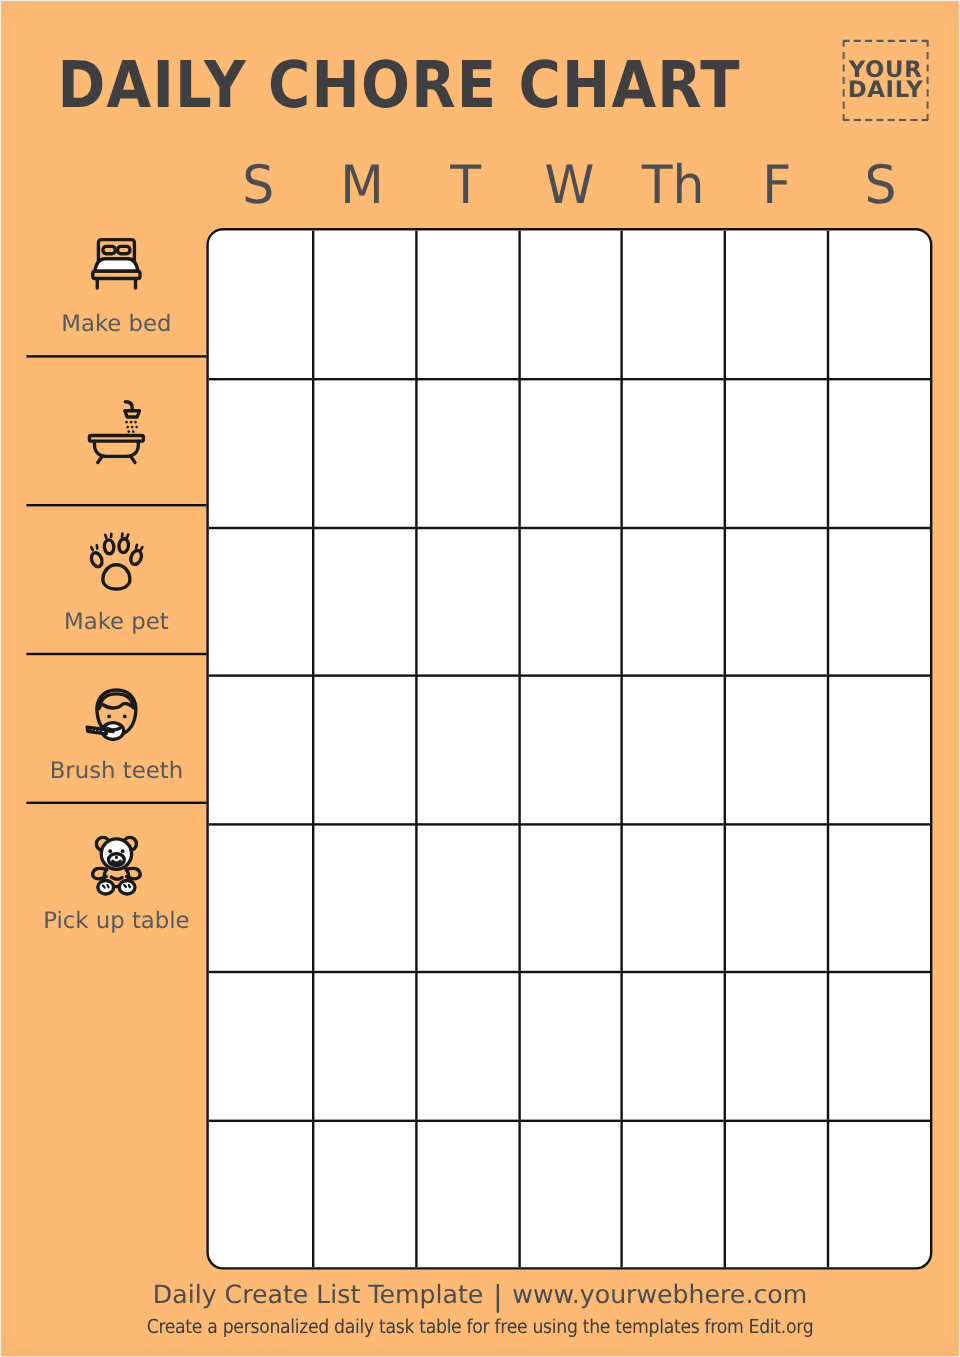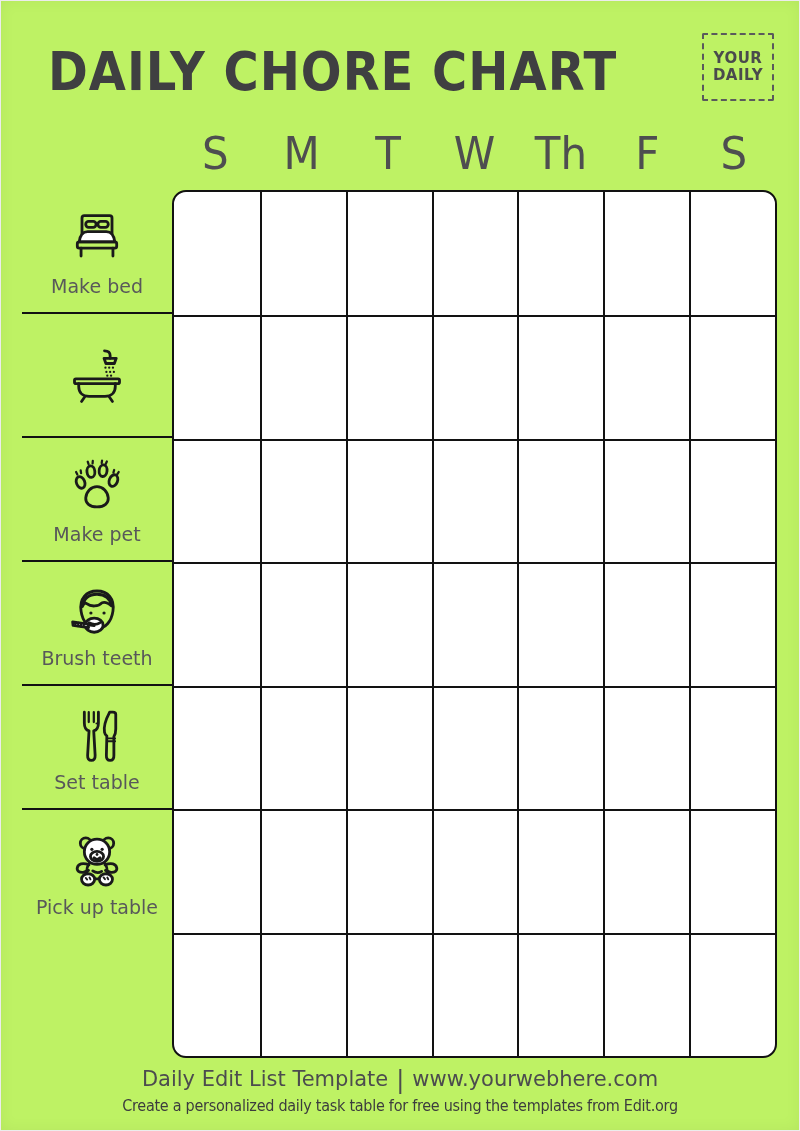--- a/index.html
+++ b/index.html
@@ -1,37 +1,37 @@
 <!DOCTYPE html>
 <html style="--c-title: #3f3f41; --c-days: #4e4e50; --c-labels: #58585a; --c-grid: #121212; --c-icon: #1a1a1a; --c-footer1: #4c4c4e; --c-footer2: #3c3c3e;"><head>
 <meta charset="utf-8">
 <style>
   html,body{margin:0;padding:0;background:#d8d8d8;}
   .page{
     position:relative;
     width:800px;height:1131px;
     margin:0 auto;
-    background:#bef264;
+    background:#fdba74;
     box-shadow: inset 0 0 0 1px #ececec, inset 0 0 16px rgba(0,0,0,.06);
     font-family:"DejaVu Sans", sans-serif;
     overflow:hidden;
   }
   .title{
     position:absolute;left:48px;top:40px;
     font-size:48px;font-weight:bold;
     letter-spacing:1px;
     color:var(--c-title,#3f3f41);
     transform:scaleY(1.12);transform-origin:left top;
     white-space:nowrap;
   }
   .logo-box{
     position:absolute;left:702px;top:33px;width:72px;height:68px;
     border:2px dashed #5a5a5c;border-radius:2px;
     display:flex;flex-direction:column;align-items:center;justify-content:center;
-    color:#4a4a4c;font-weight:bold;font-size:15px;line-height:17px;letter-spacing:.5px;
+    color:#4a4a4c;font-weight:bold;font-size:19px;line-height:17px;letter-spacing:.5px;
     box-sizing:border-box;cursor:pointer;
   }
   .days-row{
     position:absolute;left:172px;top:124px;width:605px;height:58px;
     display:flex;
   }
   .day{
     flex:1;display:flex;align-items:flex-end;justify-content:center;
     font-size:42px;color:var(--c-days,#4e4e50);
     padding-bottom:2px;
@@ -43,21 +43,21 @@
     box-sizing:border-box;overflow:hidden;
     display:grid;
     grid-template-columns:repeat(7,1fr);
     grid-template-rows:repeat(7,1fr);
     background:#fff;
   }
   .cell{border-left:2px solid var(--c-grid,#111);border-top:2px solid var(--c-grid,#111);}
   .cell.c0{border-left:none;}
   .cell.r0{border-top:none;}
   .chore-col{
-    position:absolute;left:22px;top:190px;width:150px;height:868px;
+    position:absolute;left:22px;top:174px;width:150px;height:868px;
     display:grid;grid-template-rows:repeat(7,1fr);
   }
   .chore-row{
     display:flex;flex-direction:column;align-items:center;justify-content:center;
     border-bottom:2px solid var(--c-grid,#111);
     box-sizing:border-box;
     padding-top:6px;
   }
   .chore-row:last-child{border-bottom:none;}
   .chore-icon{display:block;line-height:0;color:var(--c-icon,#1a1a1a);}
@@ -154,30 +154,20 @@
               <circle cx="25.5" cy="32" r="1.7"></circle>
               <circle cx="39.5" cy="32" r="1.7"></circle>
             </g>
             <ellipse cx="29" cy="45" rx="9.5" ry="7.5" fill="#fff"></ellipse>
             <path d="M23.5 42.5 c3.5 2 8.5 2 11.5 0"></path>
             <path d="M6 41.5 l16.5 2.3 0.5 3.8 -16.5-2.3 z" fill="#fff"></path>
             <path stroke-width="2.2" d="M9.2 42 l-0.5 3.6 M12.2 42.4 l-0.5 3.6 M15.2 42.8 l-0.5 3.6 M18.2 43.2 l-0.5 3.6"></path>
             <path d="M23 44.7 l6 0.7"></path>
           </svg></span>
         <div class="chore-label">Brush teeth</div>
-      </div>
-      <div class="chore-row">
-        <span class="chore-icon"><svg viewBox="0 0 64 64" fill="none" stroke="currentColor" stroke-width="3" stroke-linecap="round" stroke-linejoin="round">
-            <path d="M18.5 5.5 V17 c0 5 1.5 7.5 5 8.5 L22 51.5 c-0.2 3.5 1.3 5.5 4 5.5 c2.7 0 4.2-2 4-5.5 L28.5 25.5 c3.5-1 5-3.5 5-8.5 V5.5"></path>
-            <path stroke-width="2.4" d="M23.2 5.5 V16 M28.6 5.5 V16"></path>
-            <circle cx="31.3" cy="17.5" r="0.9" fill="currentColor" stroke="none"></circle>
-            <path d="M45.5 5.5 c-5 9.5-6.5 16.5-5.5 21.5 c0.4 2 1.3 3.3 2.5 4 L42 51.5 c-0.2 3.5 1.3 5.5 4 5.5 c2.7 0 4.2-2 4-5.5 V31.5 c1.5-2 2-4.5 2-8 V8 c0-1.7-1-2.5-3-2.5 z"></path>
-            <path stroke-width="2" d="M42.8 33.5 h8.5 M42.8 36.5 h8.5"></path>
-          </svg></span>
-        <div class="chore-label">Set table</div>
       </div>
       <div class="chore-row">
         <span class="chore-icon"><svg viewBox="0 0 64 64" fill="none" stroke="currentColor" stroke-width="3" stroke-linecap="round" stroke-linejoin="round">
             <circle cx="20" cy="12" r="5.8"></circle>
             <circle cx="44" cy="12" r="5.8"></circle>
             <circle cx="32" cy="21" r="13.5" fill="#fff"></circle>
             <g fill="currentColor" stroke="none">
               <circle cx="26.5" cy="18.5" r="1.7"></circle>
               <circle cx="37.5" cy="18.5" r="1.7"></circle>
             </g>
@@ -242,17 +232,17 @@
       <div class="cell r6 c0"></div>
       <div class="cell r6 c1"></div>
       <div class="cell r6 c2"></div>
       <div class="cell r6 c3"></div>
       <div class="cell r6 c4"></div>
       <div class="cell r6 c5"></div>
       <div class="cell r6 c6"></div>
     </div>
 
   <div class="footer-line1">
-    <span>Daily Edit List Template</span><span class="sep">|</span><span>www.yourwebhere.com</span>
+    <span>Daily Create List Template</span><span class="sep">|</span><span>www.yourwebhere.com</span>
   </div>
   <div class="footer-line2">Create a personalized daily task table for free using the templates from Edit.org</div>
 
 </div>
 
 </body></html>

